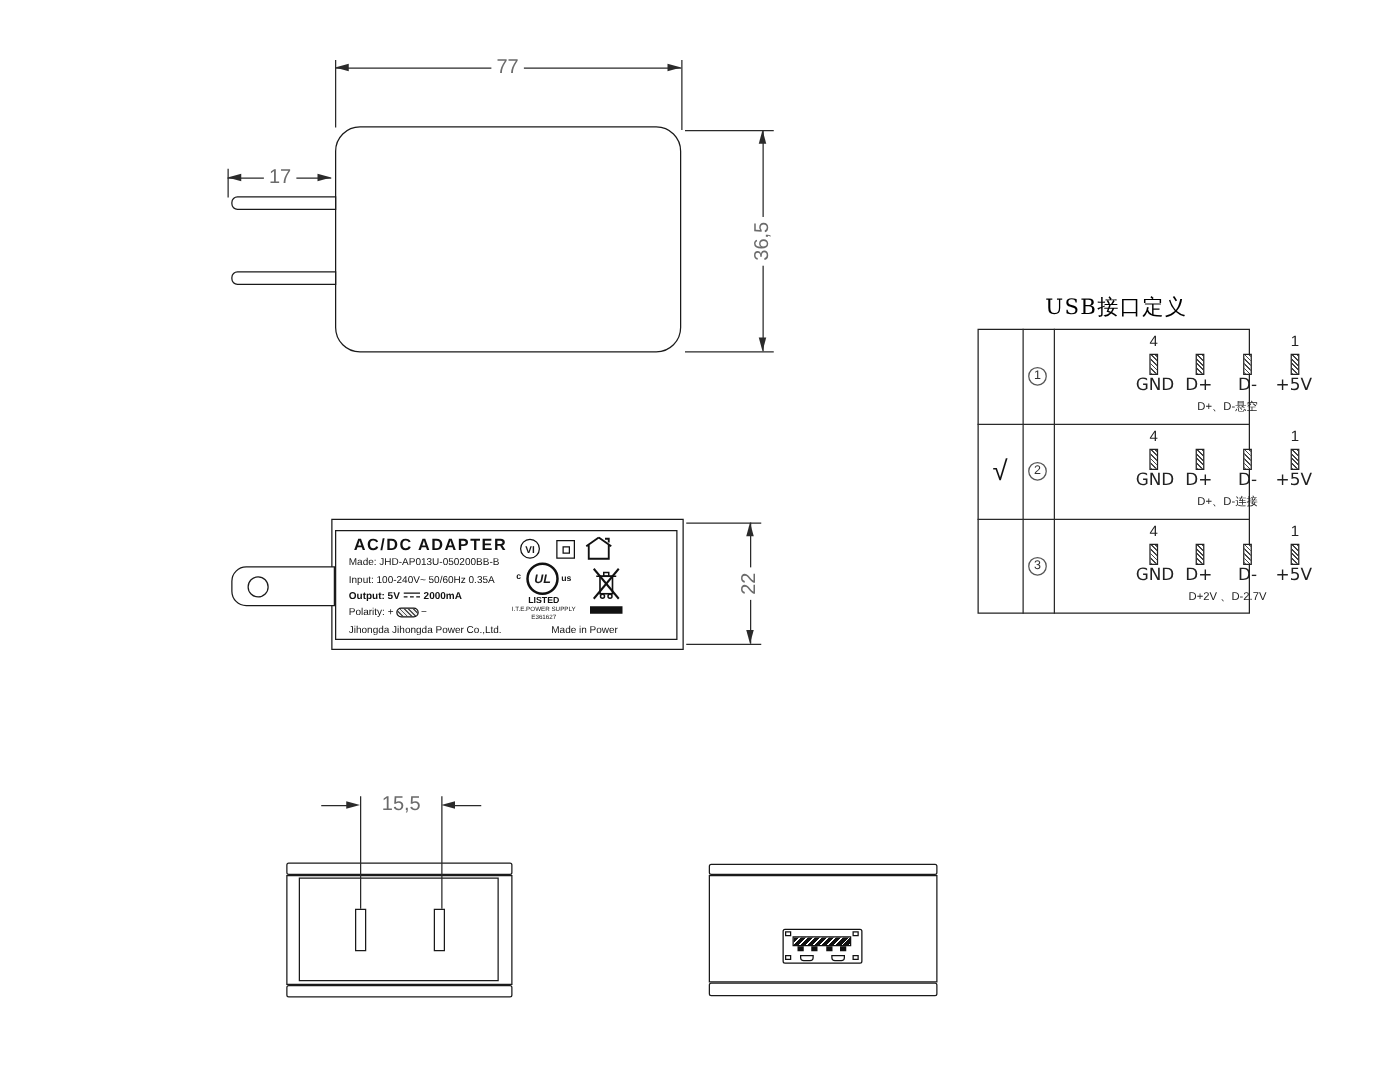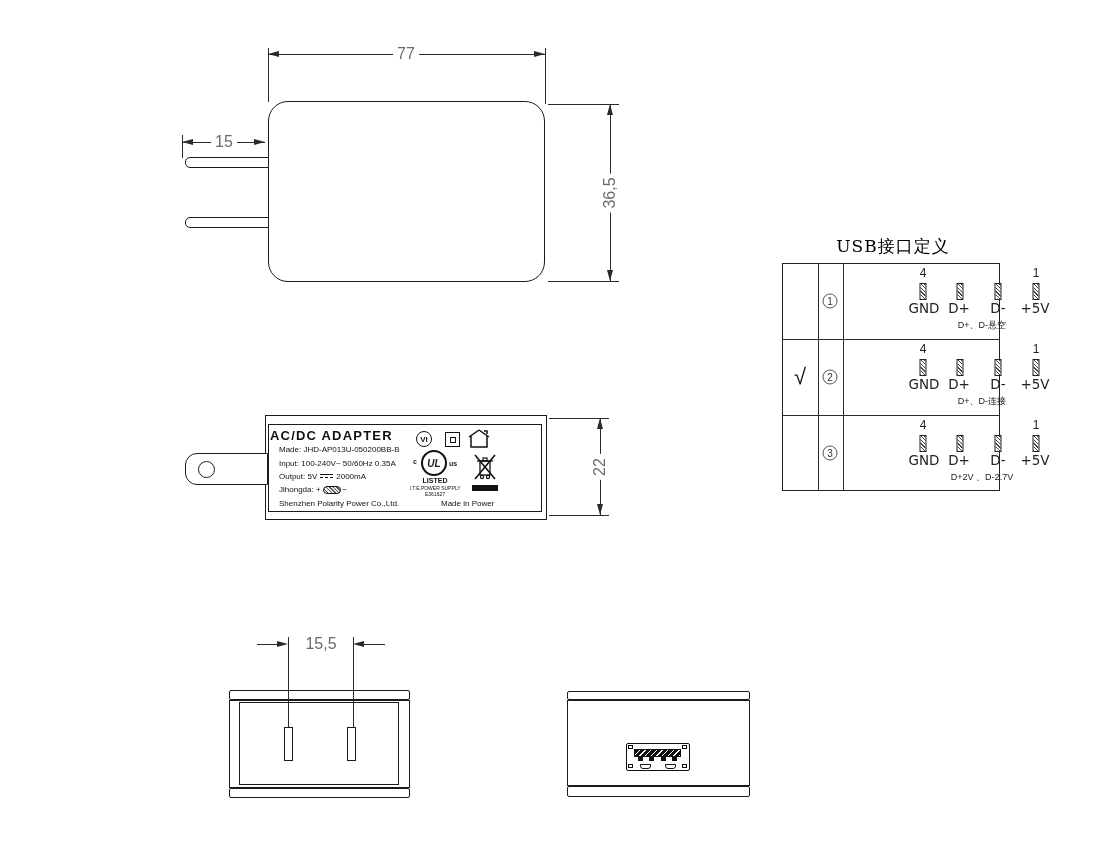--- a/index.html
+++ b/index.html
@@ -75,47 +75,47 @@
     <div class="ln" style="left:545px;top:48px;width:1px;height:56px;"></div>
     <div class="ln" style="left:268px;top:54px;width:277px;height:1px;"></div>
     <div class="ar ar-l" style="left:268px;top:51px;"></div>
     <div class="ar ar-r" style="left:534px;top:51px;"></div>
     <div class="dimtxt" style="left:406px;top:54px;">77</div>
 
     <div class="ln" style="left:182px;top:135px;width:1px;height:23px;"></div>
     <div class="ln" style="left:182px;top:142px;width:83px;height:1px;"></div>
     <div class="ar ar-l" style="left:182px;top:139px;"></div>
     <div class="ar ar-r" style="left:254px;top:139px;"></div>
-    <div class="dimtxt" style="left:224px;top:142px;">15</div>
+    <div class="dimtxt" style="left:224px;top:142px;">17</div>
 
     <div class="ln" style="left:548px;top:104px;width:71px;height:1px;"></div>
     <div class="ln" style="left:548px;top:281px;width:71px;height:1px;"></div>
     <div class="ln" style="left:610px;top:104px;width:1px;height:177px;"></div>
     <div class="ar ar-u" style="left:607px;top:104px;"></div>
     <div class="ar ar-d" style="left:607px;top:270px;"></div>
     <div class="dimtxt rot" style="left:610px;top:193px;">36,5</div>
   </div>
 
   <div>
     <div class="obj thin" style="left:265px;top:415px;width:282px;height:105px;"></div>
     <div class="obj thin" style="left:185px;top:453px;width:83px;height:32px;border-radius:12px 0 0 12px;"></div>
     <div class="obj thin" style="left:198px;top:461px;width:17px;height:17px;border-radius:50%;"></div>
 
     <div id="label-box">
-      <div class="t lbl-title" style="left:1px;top:3px;">AC/DC  ADAPTER</div>
+      <div class="t lbl-title" style="left:14px;top:3px;">AC/DC  ADAPTER</div>
       <div class="t" style="left:10px;top:20px;">Made: JHD-AP013U-050200BB-B</div>
       <div class="t" style="left:10px;top:34px;text-align:center;">Input: 100-240V~  50/60Hz  0.35A</div>
-      <div class="t" style="left:10px;top:47px;">
+      <div class="t" style="left:10px;top:47px;font-weight:bold;">
         <span>Output: 5V</span><span class="dc"></span><span>2000mA</span>
       </div>
       <div class="t" style="left:10px;top:60px;">
-        <span>Jihongda:</span>
+        <span>Polarity:</span>
         <span>+</span><span class="usbicon"></span><span>−</span>
       </div>
-      <div class="t" style="left:10px;top:74px;">Shenzhen Polarity Power Co.,Ltd.</div>
+      <div class="t" style="left:10px;top:74px;">Jihongda Jihongda Power Co.,Ltd.</div>
       <div class="t" style="left:172px;top:74px;">Made in Power</div>
 
       <div class="vi-circle">
           <span>VI</span>
         </div>
       <div class="classii">
           <span></span>
         </div>
       <svg class="abs" style="left:198px;top:3px;" width="24" height="20" viewBox="0 0 24 20">
         <path d="M12 2 L2 9 M12 2 L22 9 M4 8 V19 H20 V8" fill="none" stroke="#111" stroke-width="1.5"></path>

